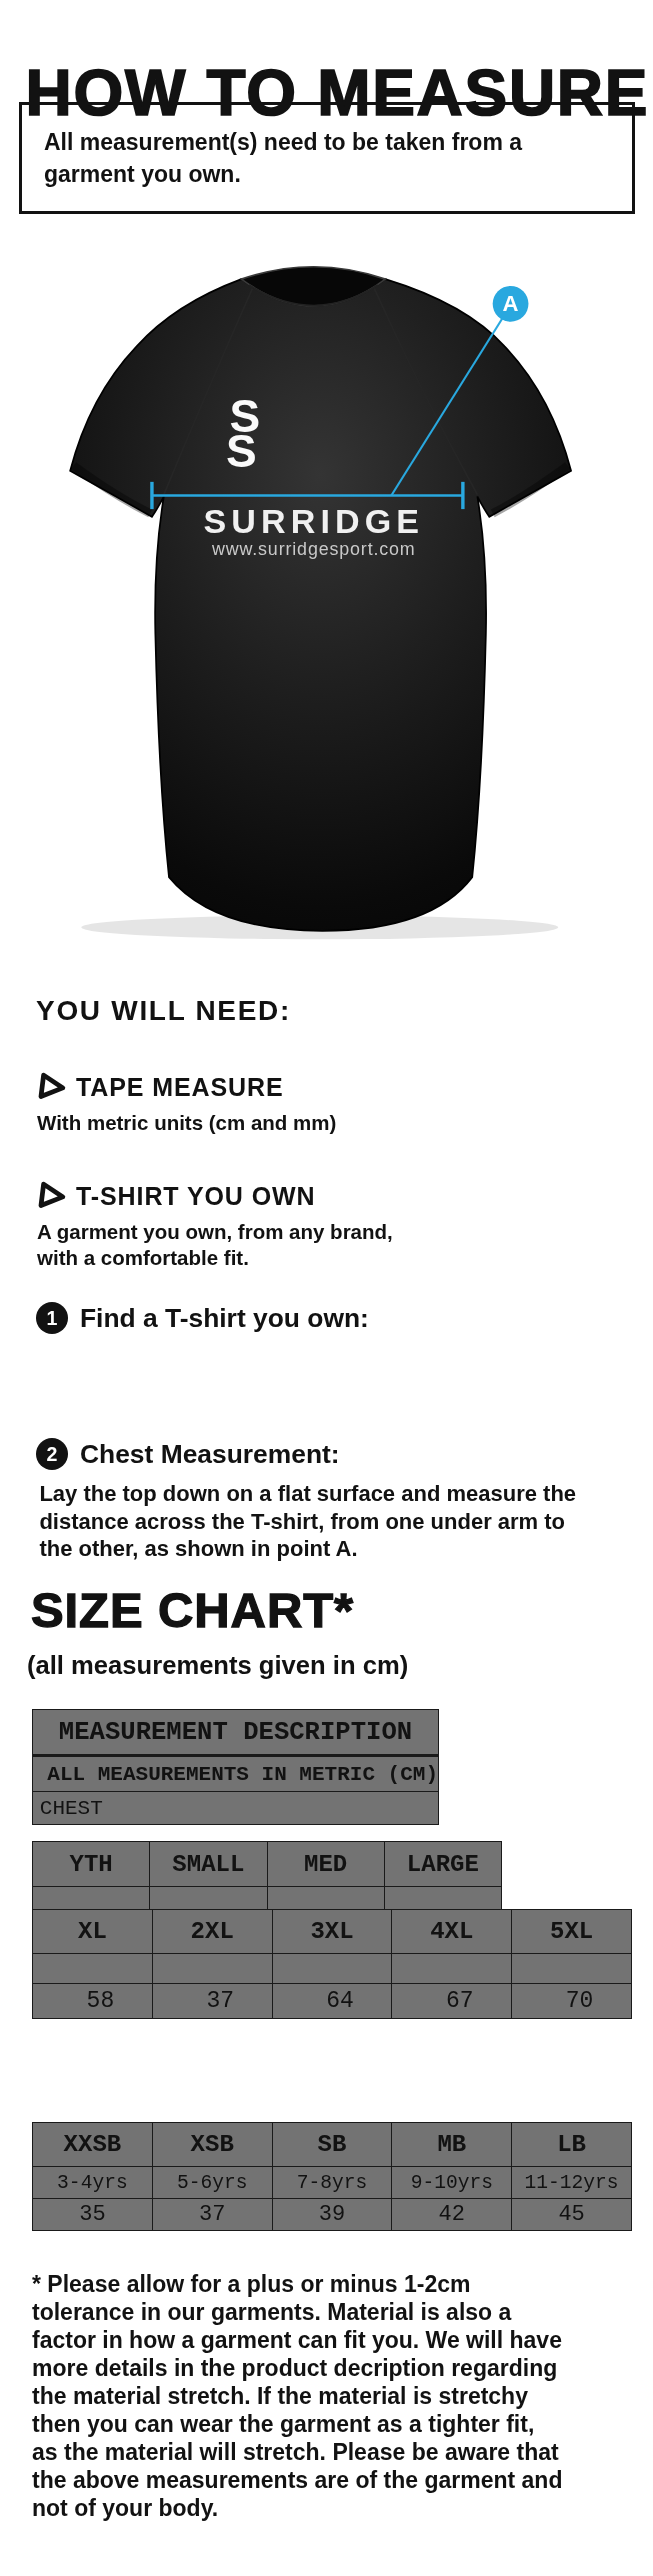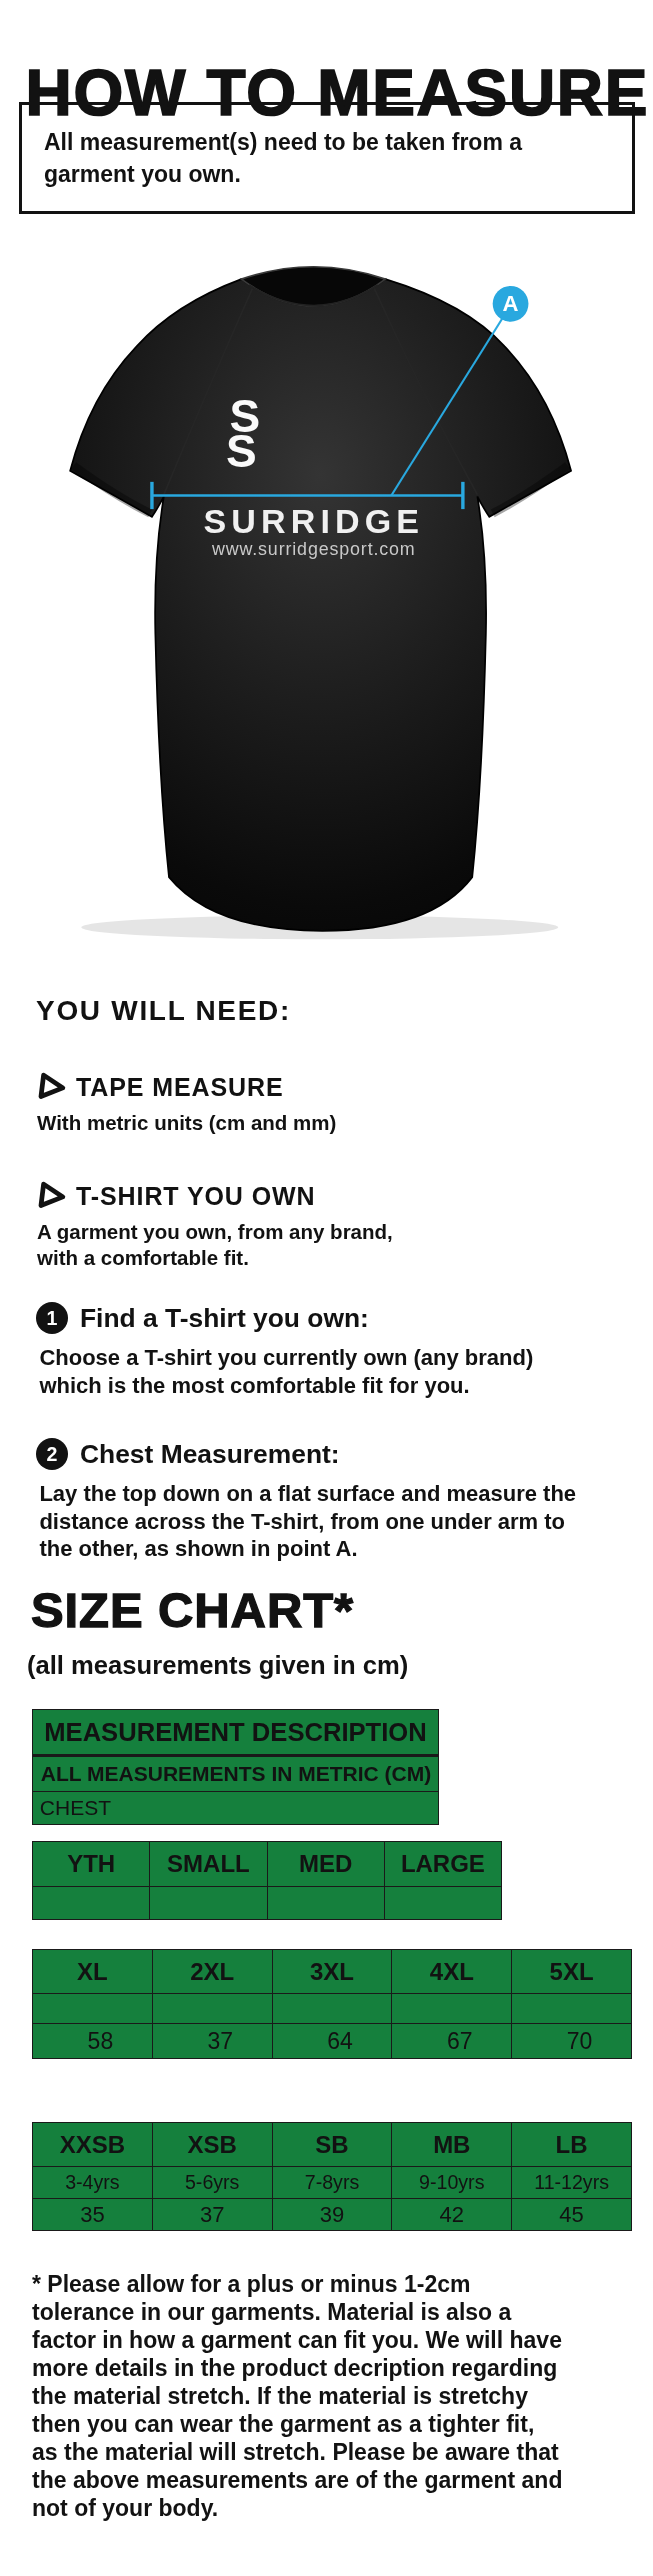--- a/index.html
+++ b/index.html
@@ -50,33 +50,33 @@
   .step-desc  { margin-top:10.2px; margin-left:3.4px; font-size:22px; font-weight:bold; line-height:1.25; white-space:pre; }
 
   
   .sc-title {
     position:absolute; top:1582px; left:31px;
     font-size:49px; font-weight:bold; letter-spacing:0.9px;
     -webkit-text-stroke:1.3px #121212; white-space:nowrap;
   }
   .sc-sub { position:absolute; top:1651px; left:27px; font-size:25.6px; font-weight:bold; white-space:nowrap; }
 
-  table.szt { position:absolute; border-collapse:collapse; table-layout:fixed; background:#15803d; }
+  table.szt { position:absolute; border-collapse:collapse; table-layout:fixed; background:#737373;font-family:Liberation Mono, monospace; }
   table.szt td { border:1.7px solid #1a1a1a; text-align:center; vertical-align:middle; padding:0; overflow:hidden; }
   table.szt { border:1.7px solid #1a1a1a; }
 
   
   .t-desc { top:1709px; left:32px; width:407px; }
   .t-desc td.hdr   { height:44px; font-size:25.6px; font-weight:bold; border-bottom-width:3.4px; }
-  .t-desc td.metric{ height:34px; font-size:21px; font-weight:bold; text-align:center; padding-left:1px; }
+  .t-desc td.metric{ height:34px; font-size:21px; font-weight:bold; text-align:right; padding-left:1px; }
   .t-desc td.chest { height:32px; font-size:21px; font-weight:normal; text-align:left; padding-left:6.8px; }
 
   
   .t-a1 { top:1841px; left:32px; width:470px; }
-  .t-a2 { top:1949px; left:32px; width:600px; }
+  .t-a2 { top:1909px; left:32px; width:600px; }
   .t-jr { top:2122px; left:32px; width:600px; }
   td.sz-h { height:44px; font-size:24px; font-weight:bold; }
   td.sz-e { height:32px; }
   td.sz-v { height:36px; font-size:23px; font-weight:normal; }
   .t-a2 td.sz-h { height:43px; }
   .t-a2 td.sz-e { height:29px; }
   .t-a2 td.sz-v { height:34px;padding-left:16px; }
   .t-jr td.sz-h { height:43px; }
   td.sz-age { height:31px; font-size:19.6px; font-weight:normal; }
   .t-jr td.sz-v { height:31px; font-size:22px; }
@@ -176,22 +176,20 @@
     </div>
     <div class="need-desc">A garment you own, from any brand,
 with a comfortable fit.</div>
   </div>
 
   <div class="step one">
     <div class="step-head">
       <span class="step-badge">1</span>
       <span class="step-title">Find a T-shirt you own:</span>
     </div>
-    <div class="step-desc">Choose a T-shirt you currently own (any brand)
-which is the most comfortable fit for you.</div>
   </div>
 
   <div class="step two">
     <div class="step-head">
       <span class="step-badge">2</span>
       <span class="step-title">Chest Measurement:</span>
     </div>
     <div class="step-desc">Lay the top down on a flat surface and measure the
 distance across the T-shirt, from one under arm to
 the other, as shown in point A.</div>

